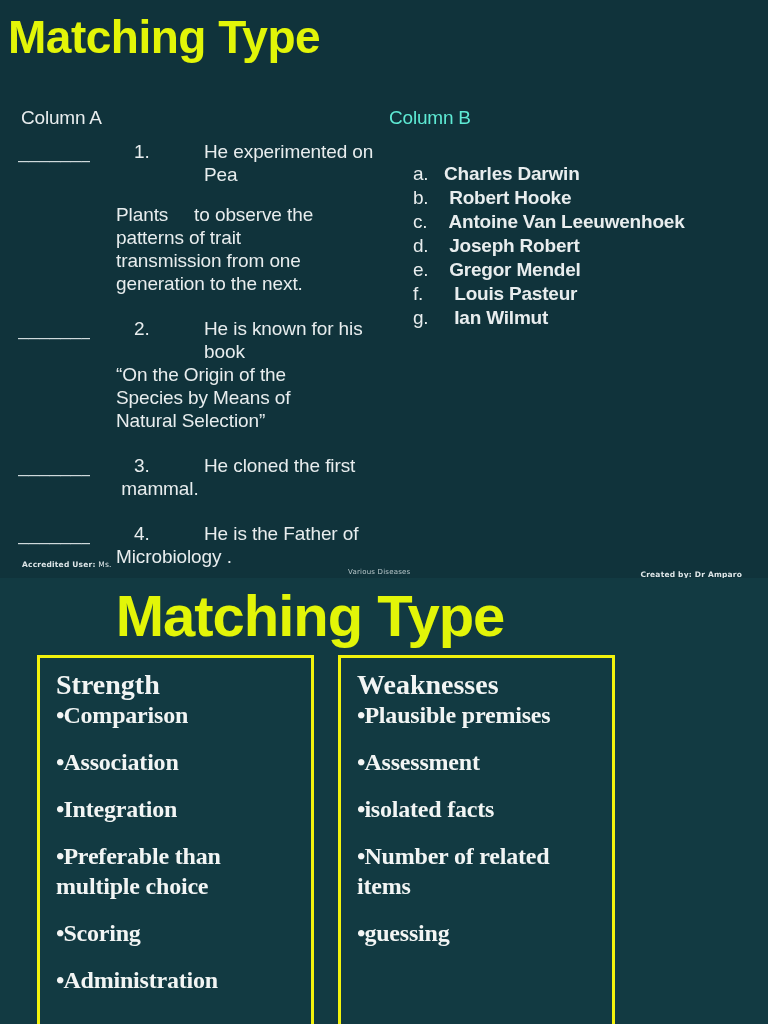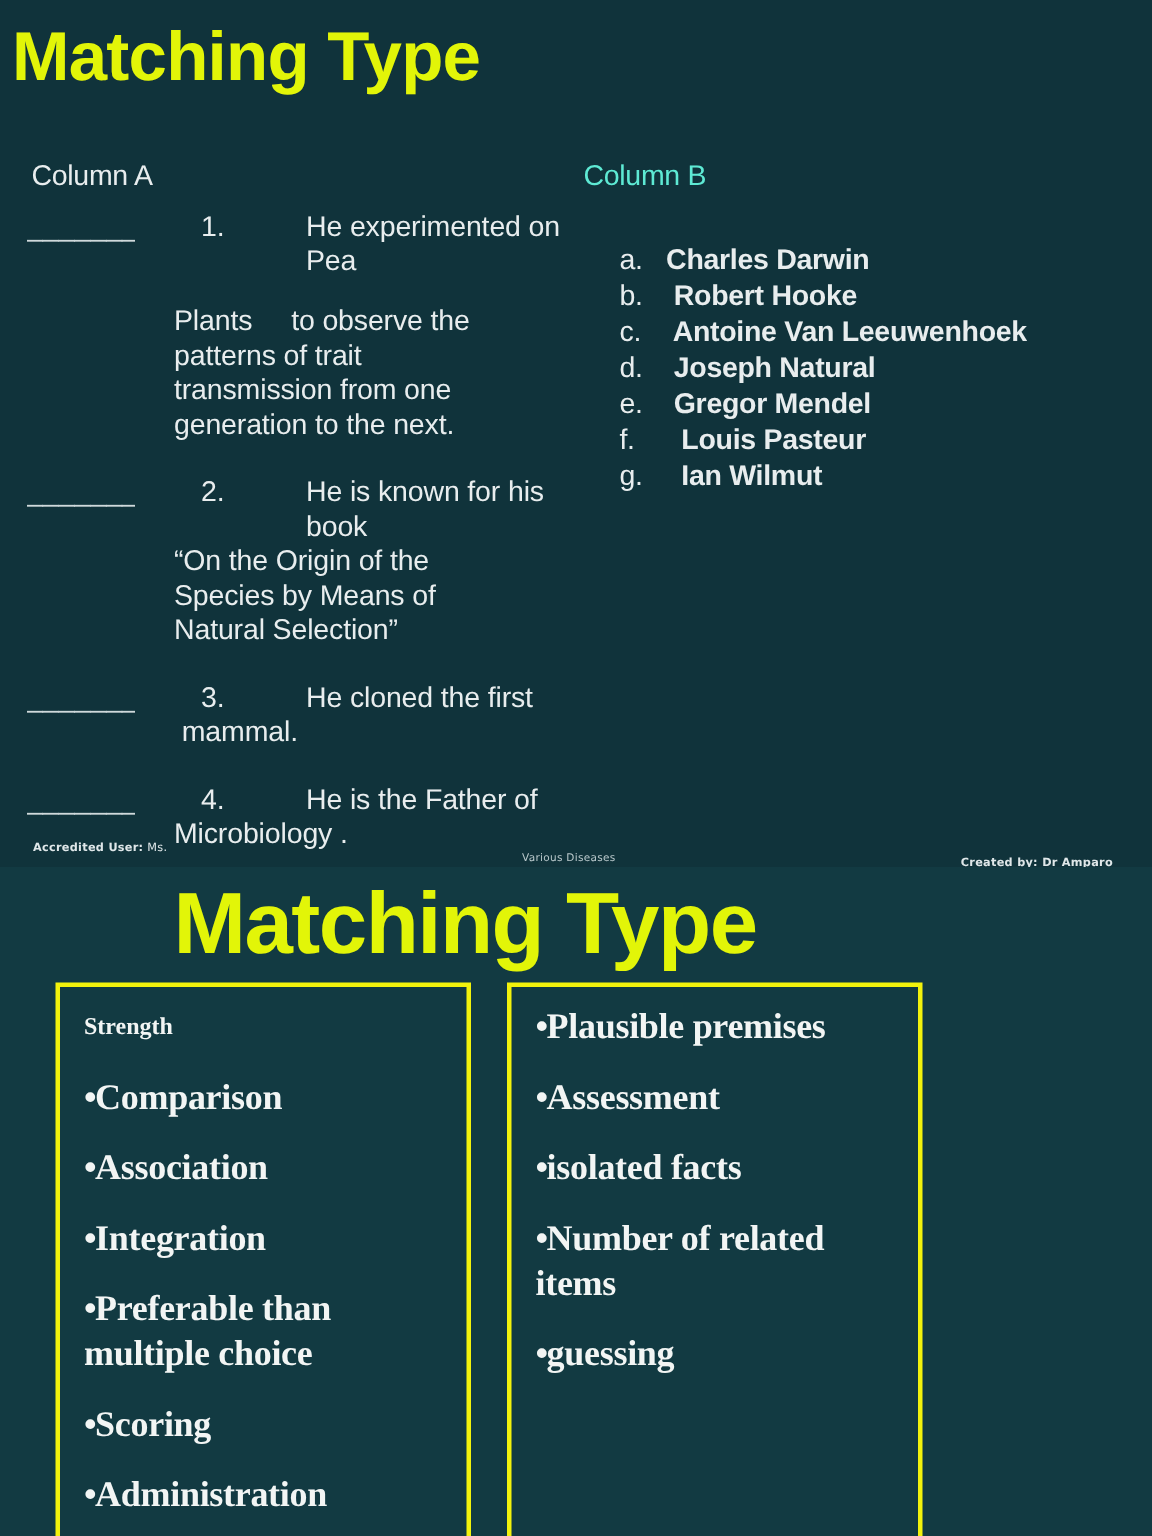--- a/index.html
+++ b/index.html
@@ -206,23 +206,22 @@
     width: 277px;
     height: 380px;
   }
   .box-inner {
     padding: 12px 8px 0 16px;
     font-family: "Liberation Serif", serif;
     color: #f2f5f4;
   }
   .box-head {
     font-weight: bold;
-    font-size: 16px;
+    font-size: 28px;
     line-height: 30px;
-    margin-bottom: 17px;
     letter-spacing: 0px;
   }
   .bullet {
     font-weight: bold;
     font-size: 24px;
     line-height: 30px;
     margin-bottom: 17px;
     letter-spacing: -0.2px;
   }
   .bullet .dot { letter-spacing: -1px; }
@@ -308,21 +307,21 @@
     <div class="brow">
       <span class="bletter">b.</span>
       <span class="bname">  Robert Hooke</span>
     </div>
     <div class="brow">
       <span class="bletter">c.</span>
       <span class="bname">  Antoine Van Leeuwenhoek</span>
     </div>
     <div class="brow">
       <span class="bletter">d.</span>
-      <span class="bname">  Joseph Natural</span>
+      <span class="bname">  Joseph Robert</span>
     </div>
     <div class="brow">
       <span class="bletter">e.</span>
       <span class="bname">  Gregor Mendel</span>
     </div>
     <div class="brow">
       <span class="bletter">f.</span>
       <span class="bname">   Louis Pasteur</span>
     </div>
     <div class="brow">
@@ -353,19 +352,20 @@
     <div class="bullet"><span class="dot">•</span><span>Association</span></div>
     <div class="bullet"><span class="dot">•</span><span>Integration</span></div>
     <div class="bullet"><span class="dot">•</span><span>Preferable than multiple choice</span></div>
     <div class="bullet"><span class="dot">•</span><span>Scoring</span></div>
     <div class="bullet"><span class="dot">•</span><span>Administration</span></div>
   </div>
 </div>
 
 <div class="box box-weak">
   <div class="box-inner">
+    <div class="box-head">Weaknesses</div>
     <div class="bullet"><span class="dot">•</span><span>Plausible premises</span></div>
     <div class="bullet"><span class="dot">•</span><span>Assessment</span></div>
     <div class="bullet"><span class="dot">•</span><span>isolated facts</span></div>
     <div class="bullet"><span class="dot">•</span><span>Number of related items</span></div>
     <div class="bullet"><span class="dot">•</span><span>guessing</span></div>
   </div>
 </div>
 
 </body></html>

